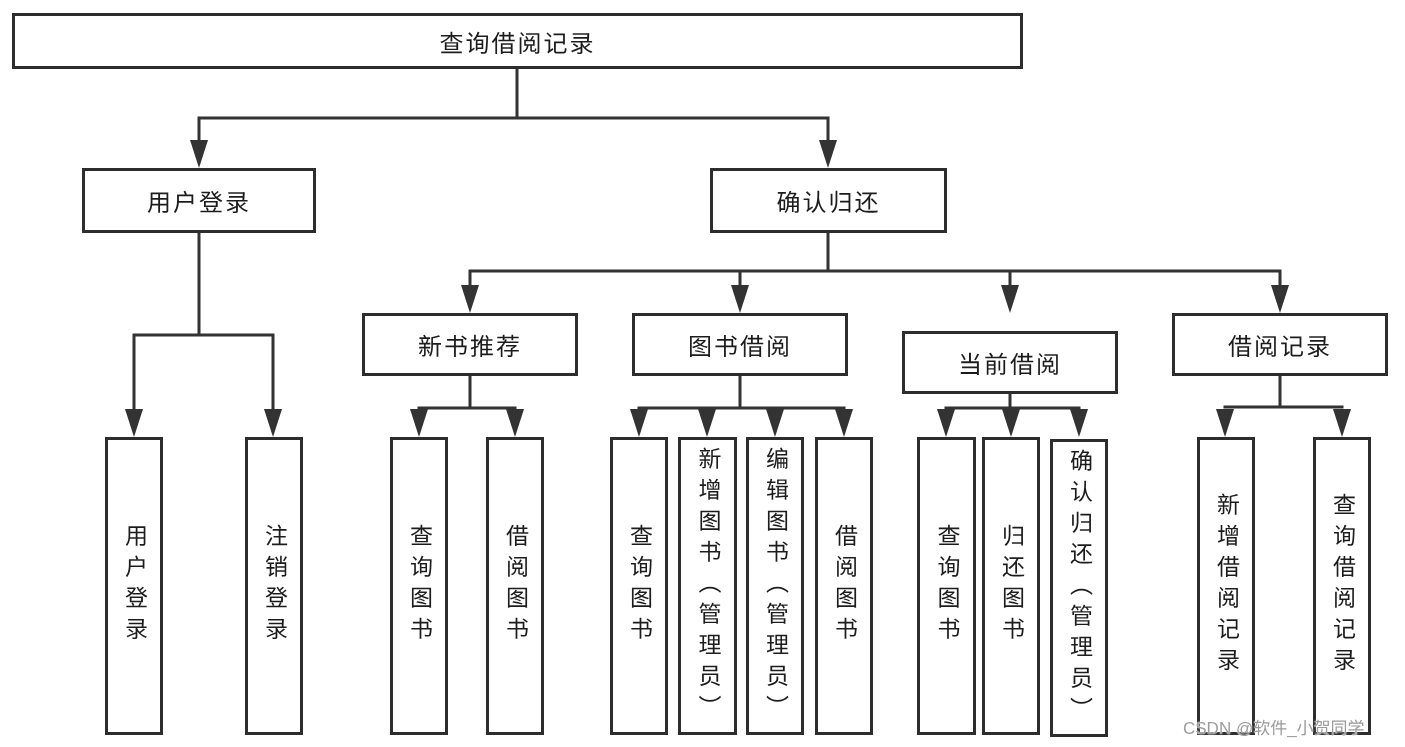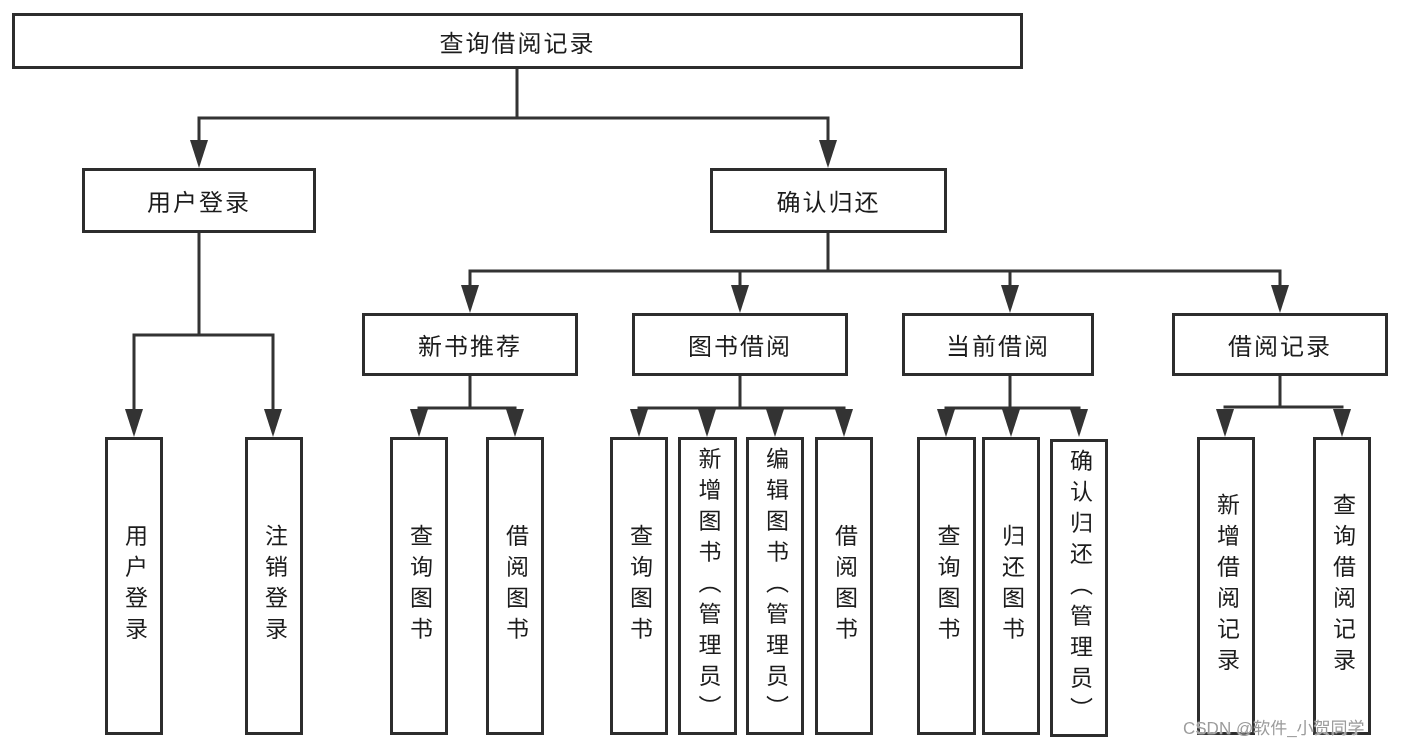--- a/index.html
+++ b/index.html
@@ -134,21 +134,21 @@
   <div class="node h-node" style="left:710px;top:168px;width:237px;height:65px;">
     <span>确认归还</span>
   </div>
 
   <div class="node h-node" style="left:362px;top:313px;width:216px;height:63px;">
     <span>新书推荐</span>
   </div>
   <div class="node h-node" style="left:632px;top:313px;width:216px;height:63px;">
     <span>图书借阅</span>
   </div>
-  <div class="node h-node" style="left:902px;top:313px;width:192px;height:63px;">
+  <div class="node h-node" style="left:902px;top:331px;width:216px;height:63px;">
     <span>当前借阅</span>
   </div>
   <div class="node h-node" style="left:1172px;top:313px;width:216px;height:63px;justify-content:center;">
     <span>借阅记录</span>
   </div>
 
   <div class="node v-node" style="left:105px;top:437px;width:58px;height:298px;">
     <span>用户登录</span>
   </div>
   <div class="node v-node" style="left:245px;top:437px;width:58px;height:298px;">

